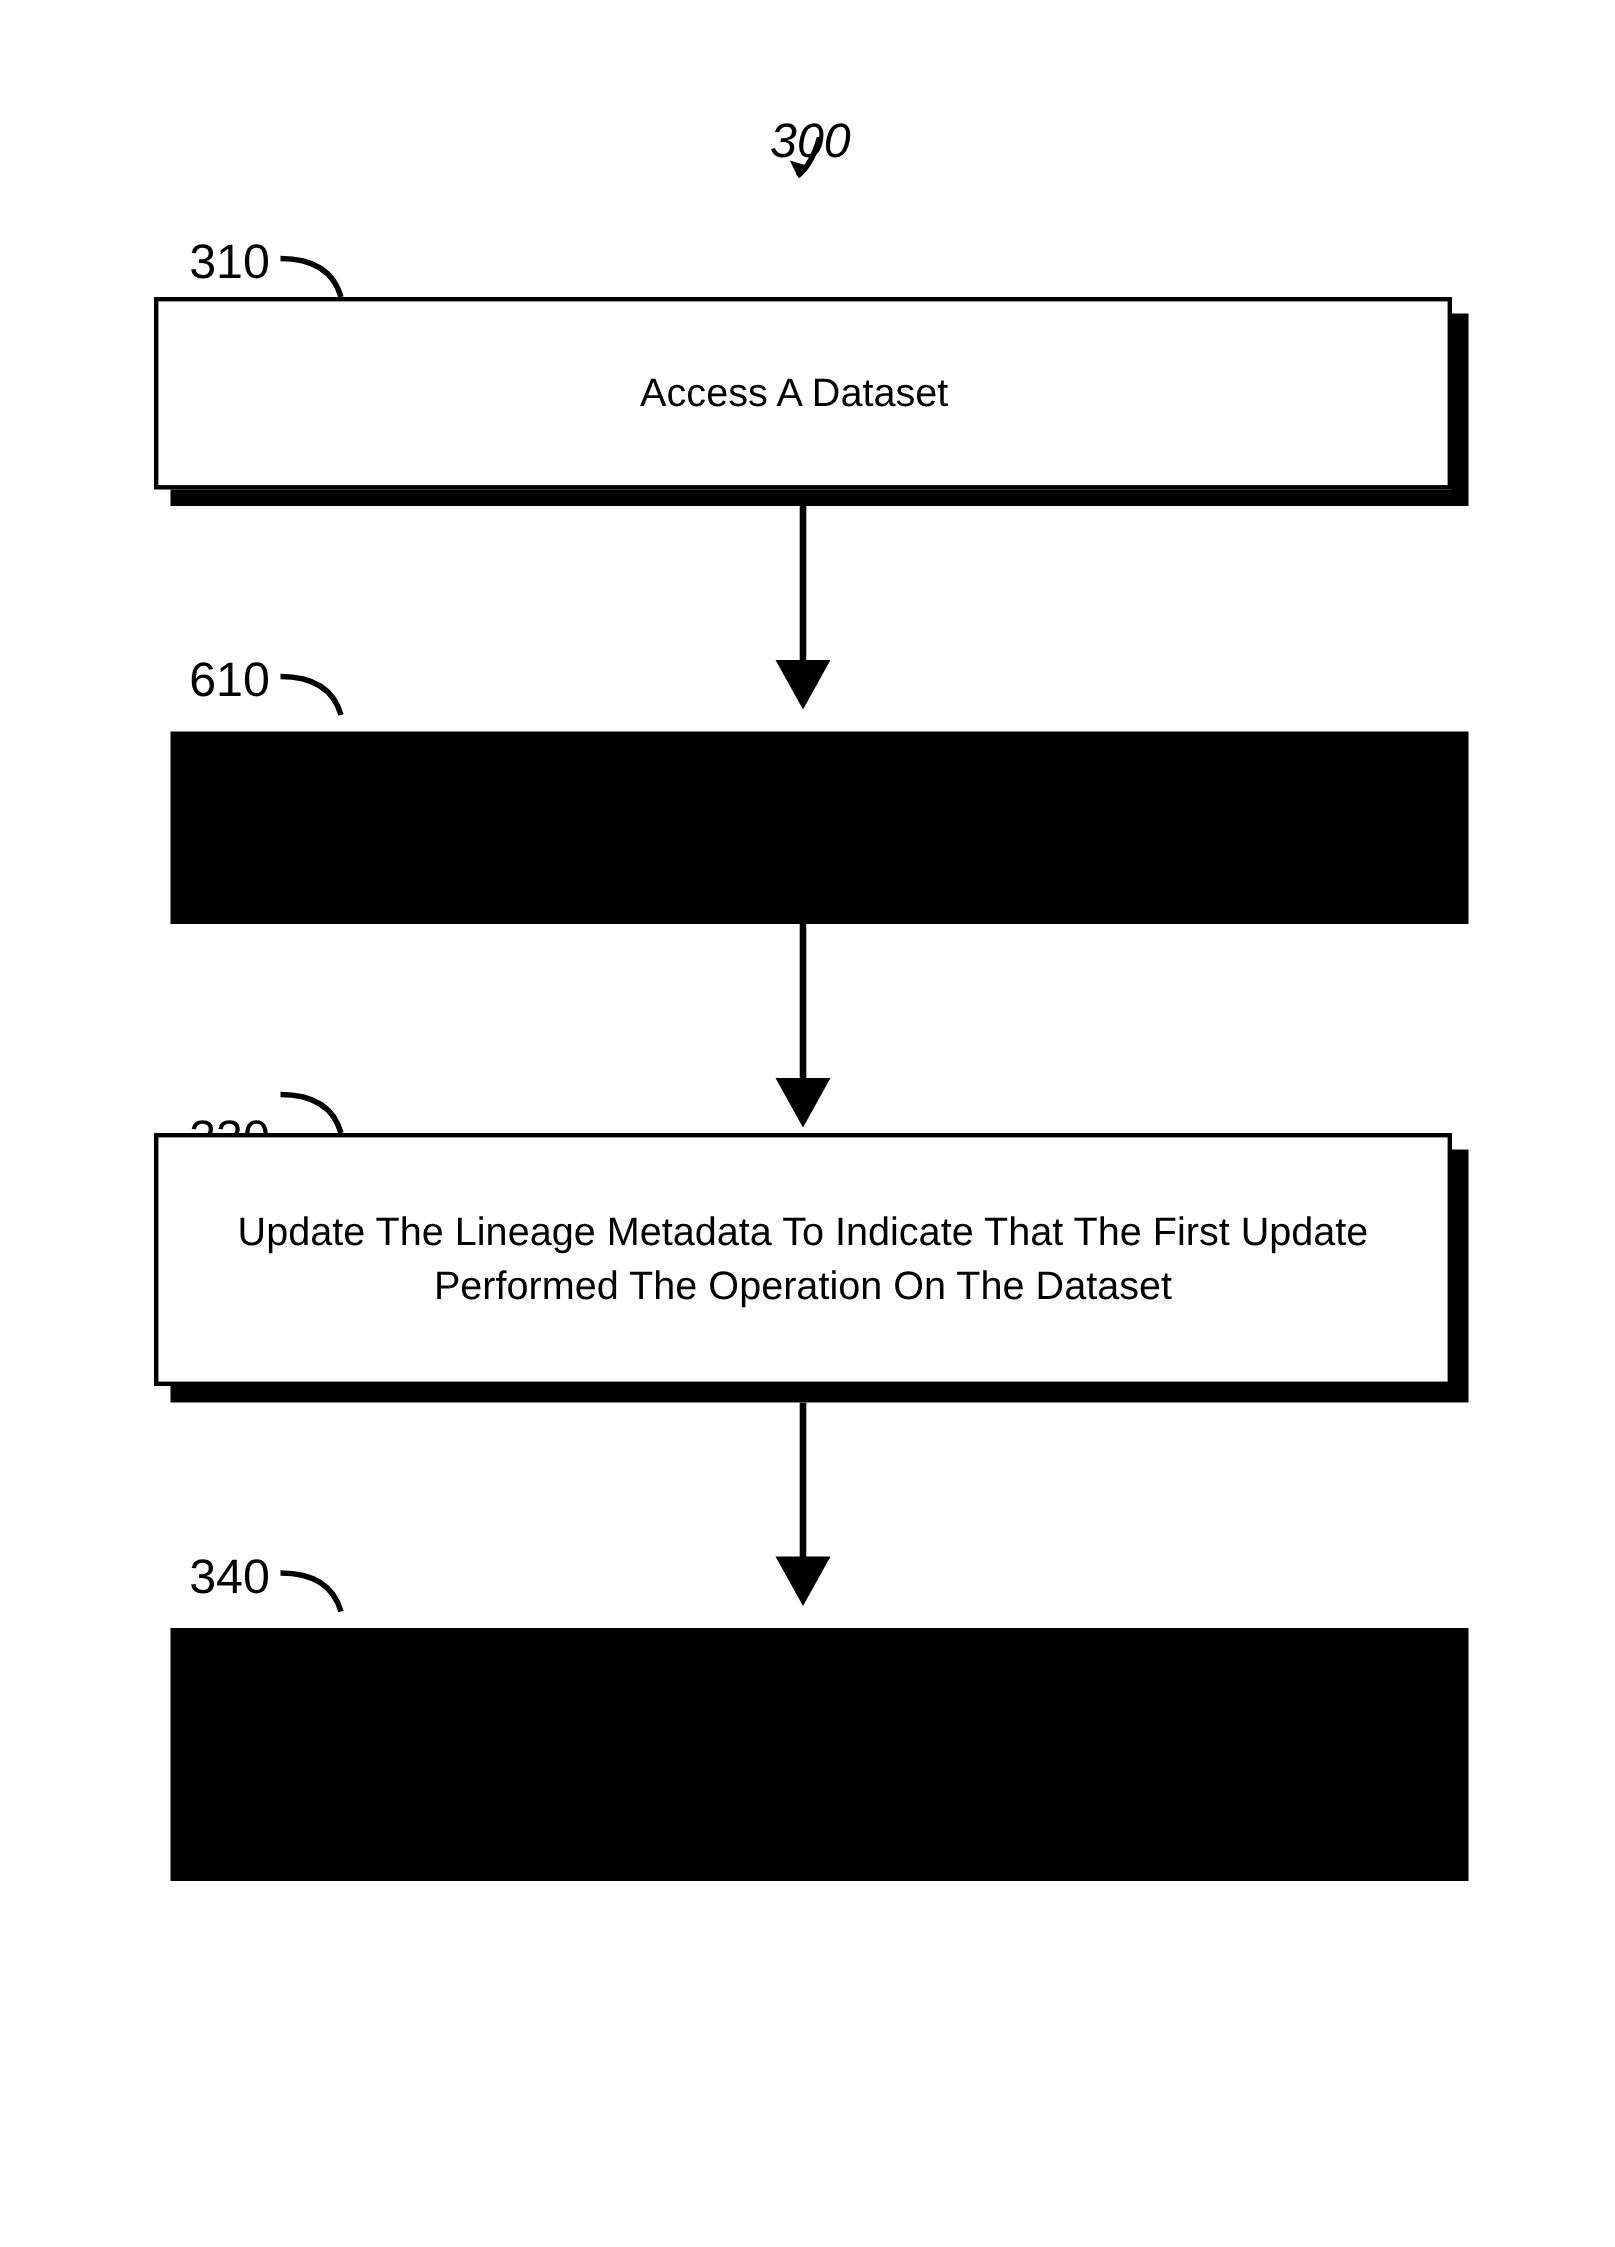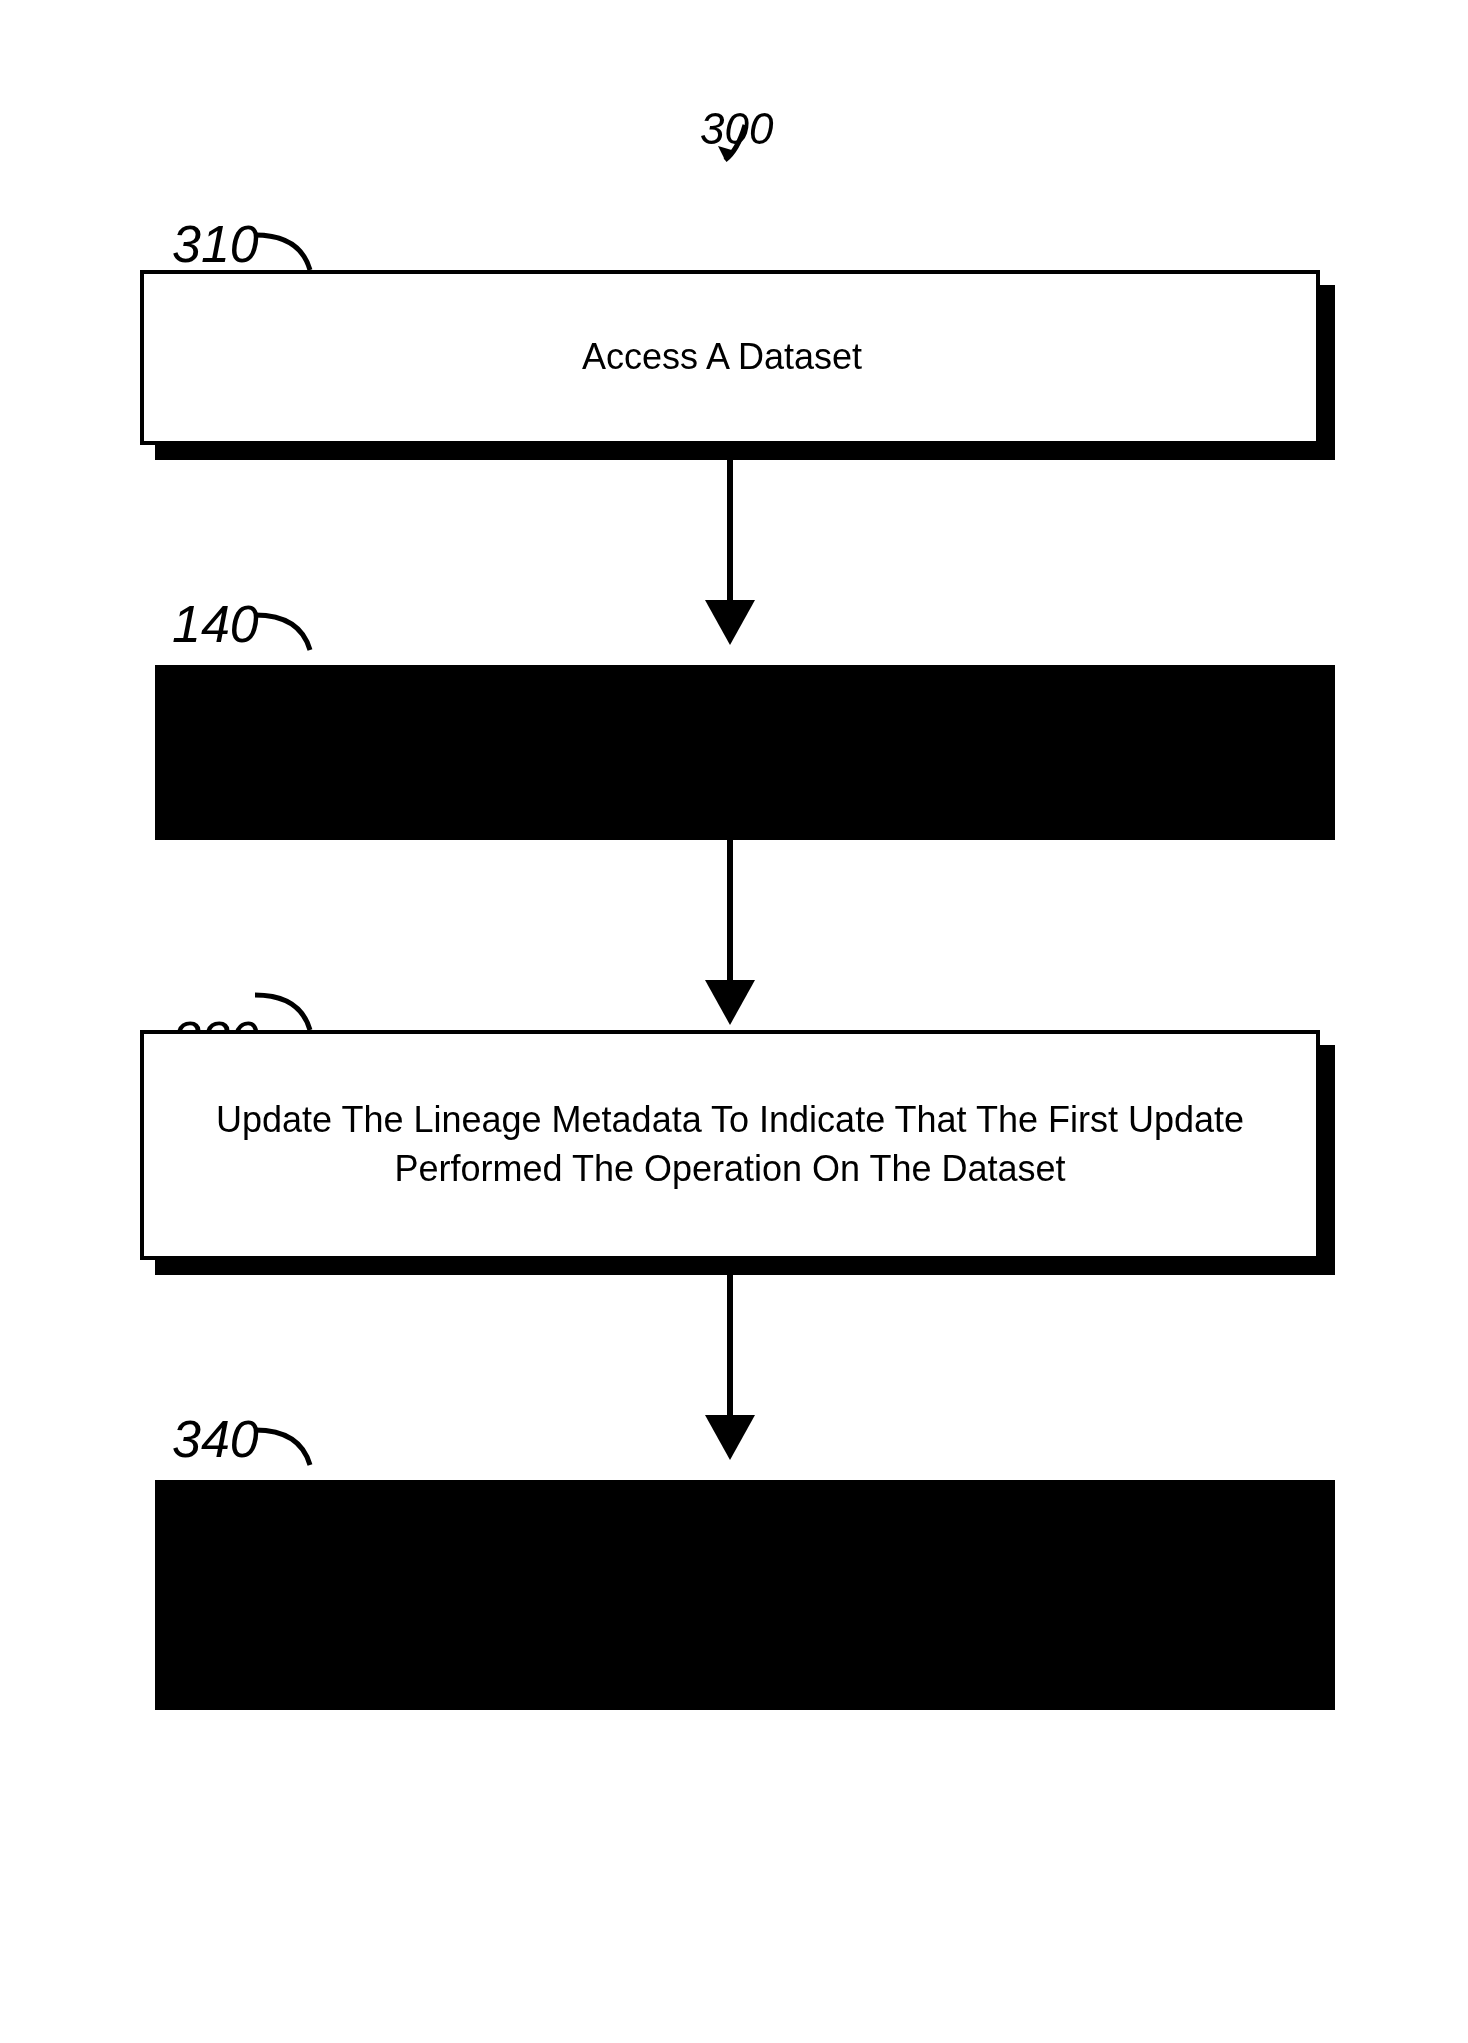--- a/index.html
+++ b/index.html
@@ -19,22 +19,21 @@
       font-style: italic;
       font-size: 44px;
       font-family: Arial, Helvetica, sans-serif;
       margin-top: 32px;
     }
     .title-arrow {
       position: absolute;
     }
     .step-label {
       position: absolute;
-      font-style: italic;
-      font-size: 52px;
+      font-size: 44px;
       font-family: Arial, Helvetica, sans-serif;
     }
     .label-hook {
       position: absolute;
     }
     .step-box-shadow {
       position: absolute;
       background: black;
     }
     .step-box {
@@ -75,21 +74,21 @@
   <div class="step-box-shadow" style="left: 155px; top: 285px; width: 1180px; height: 175px;"></div>
   <div class="step-box" style="left: 140px; top: 270px; width: 1180px; height: 175px; padding-left: 44px;">
     <div class="step-text">Access A Dataset</div>
   </div>
 
   <svg class="flow-arrow" style="left: 700px; top: 460px;" width="60" height="190">
     <line x1="30" y1="0" x2="30" y2="145" stroke="black" stroke-width="6"></line>
     <polygon points="30,185 5,140 55,140" fill="black"></polygon>
   </svg>
 
-  <div class="step-label" style="left: 172px; top: 594px;">140</div>
+  <div class="step-label" style="left: 172px; top: 594px;">610</div>
   <svg class="label-hook" style="left: 250px; top: 610px;" width="80" height="50">
     <path d="M 5 5 Q 50 5 60 40" stroke="black" stroke-width="5" fill="none"></path>
   </svg>
   <div class="step-box-shadow" style="left: 155px; top: 665px; width: 1180px; height: 175px;"></div>
 
   <svg class="flow-arrow" style="left: 700px; top: 840px;" width="60" height="190">
     <line x1="30" y1="0" x2="30" y2="145" stroke="black" stroke-width="6"></line>
     <polygon points="30,185 5,140 55,140" fill="black"></polygon>
   </svg>
 

